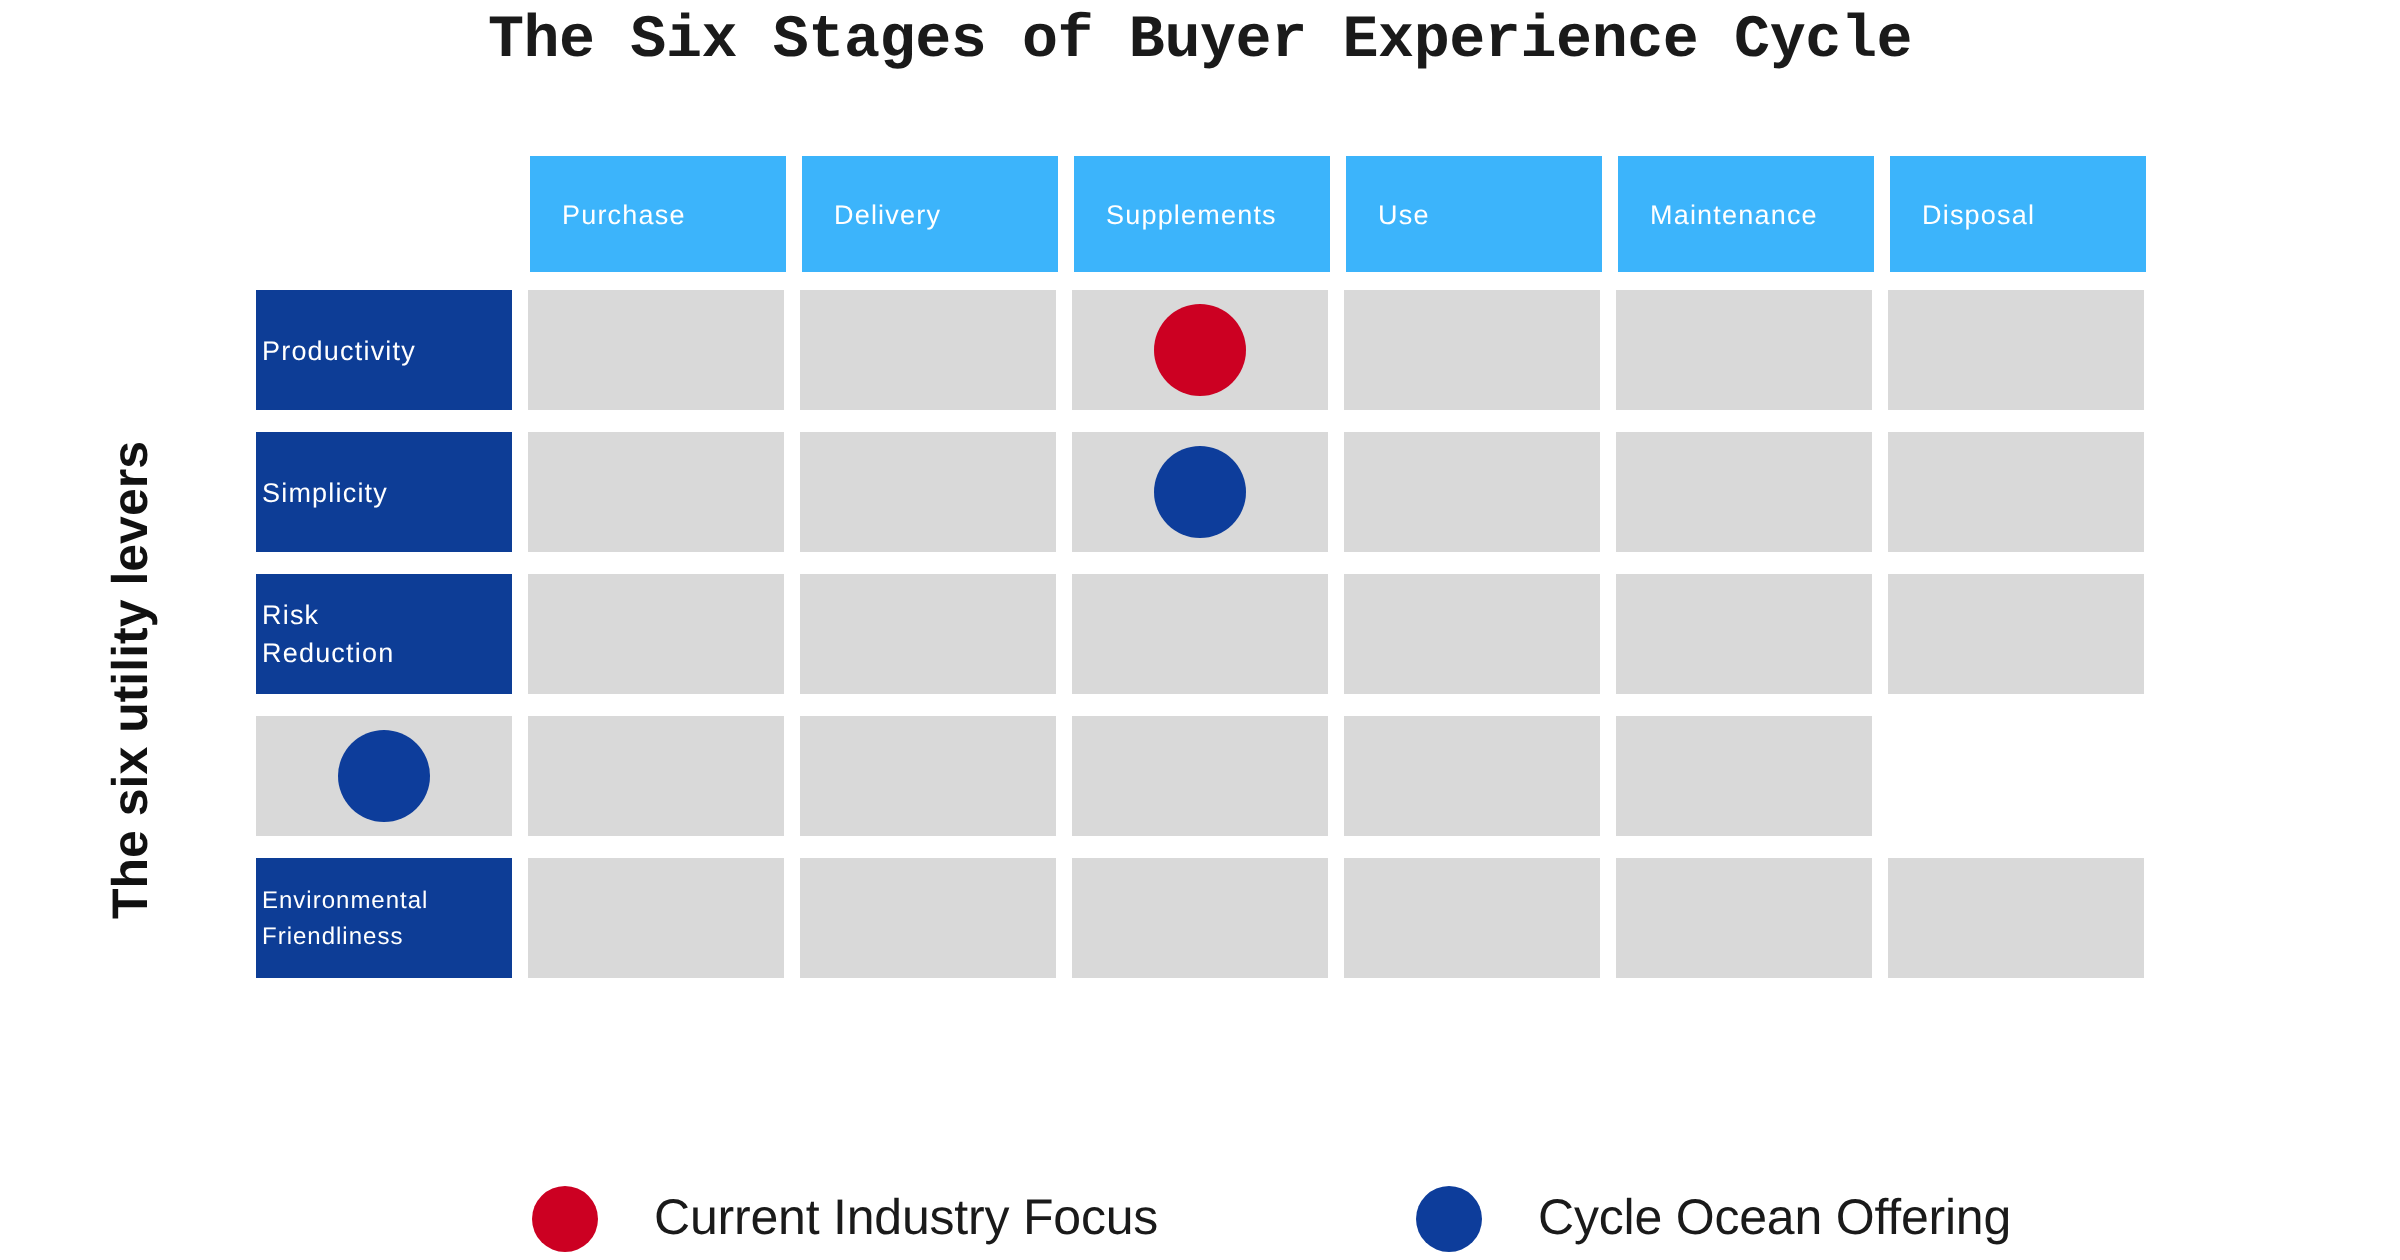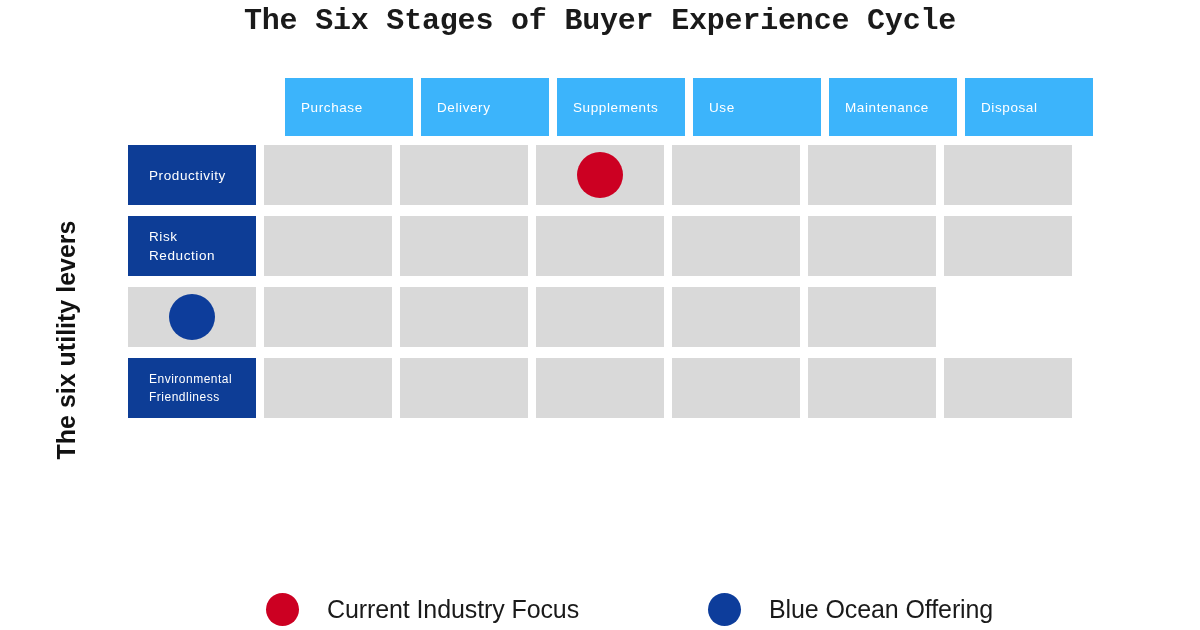--- a/index.html
+++ b/index.html
@@ -52,21 +52,20 @@
     left: 128px;
     top: 78px;
   }
 
   .header-row {
     position: absolute;
     left: 137px;   
     top: 0;
     display: flex;
     gap: 8px;
-    margin-left: 20px;
   }
   .col-header {
     width: 128px;
     height: 58px;
     background: #3cb4fb;
     color: #ffffff;
     font-size: 13.5px;
     letter-spacing: 0.6px;
     display: flex;
     align-items: center;
@@ -90,21 +89,21 @@
   .row-label {
     width: 128px;
     height: 60px;
     background: #0d3d96;
     color: #ffffff;
     font-size: 13.5px;
     letter-spacing: 0.6px;
     display: flex;
     flex-direction: column;
     justify-content: center;
-    padding-left: 21px;
+    padding-left: 3px;
     box-sizing: border-box;
     line-height: 19px;
   }
   .row-label.small {
     font-size: 12px;
     letter-spacing: 0.5px;
     line-height: 18px;
   }
   .row-label .ln { display: block; }
 
@@ -186,20 +185,33 @@
         <div class="cell"></div>
         <div class="cell">
           <span class="dot red"></span>
         </div>
         <div class="cell"></div>
         <div class="cell"></div>
         <div class="cell"></div>
       </div>
       <div class="matrix-row">
         <div class="row-label">
+          <span class="ln">Simplicity</span>
+        </div>
+        <div class="cell"></div>
+        <div class="cell"></div>
+        <div class="cell">
+          <span class="dot blue"></span>
+        </div>
+        <div class="cell"></div>
+        <div class="cell"></div>
+        <div class="cell"></div>
+      </div>
+      <div class="matrix-row">
+        <div class="row-label">
           <span class="ln">Risk</span>
           <span class="ln">Reduction</span>
         </div>
         <div class="cell"></div>
         <div class="cell"></div>
         <div class="cell"></div>
         <div class="cell"></div>
         <div class="cell"></div>
         <div class="cell"></div>
       </div>
@@ -228,15 +240,15 @@
     </div>
 </div>
 
 <div id="legend">
   <div class="legend-item" id="legend-item-current">
     <span class="legend-dot red"></span>
     <span class="legend-text">Current Industry Focus</span>
   </div>
   <div class="legend-item" id="legend-item-blueocean">
     <span class="legend-dot blue"></span>
-    <span class="legend-text">Blue Ocean Offering</span>
+    <span class="legend-text">Cycle Ocean Offering</span>
   </div>
 </div>
 
 </body></html>

